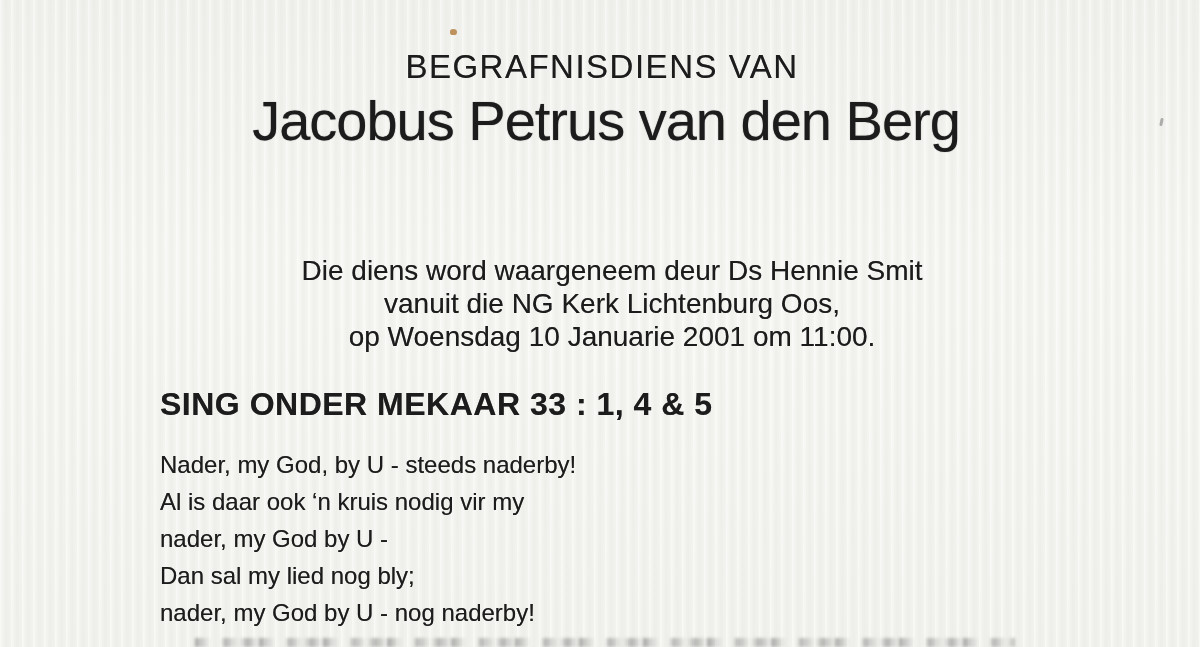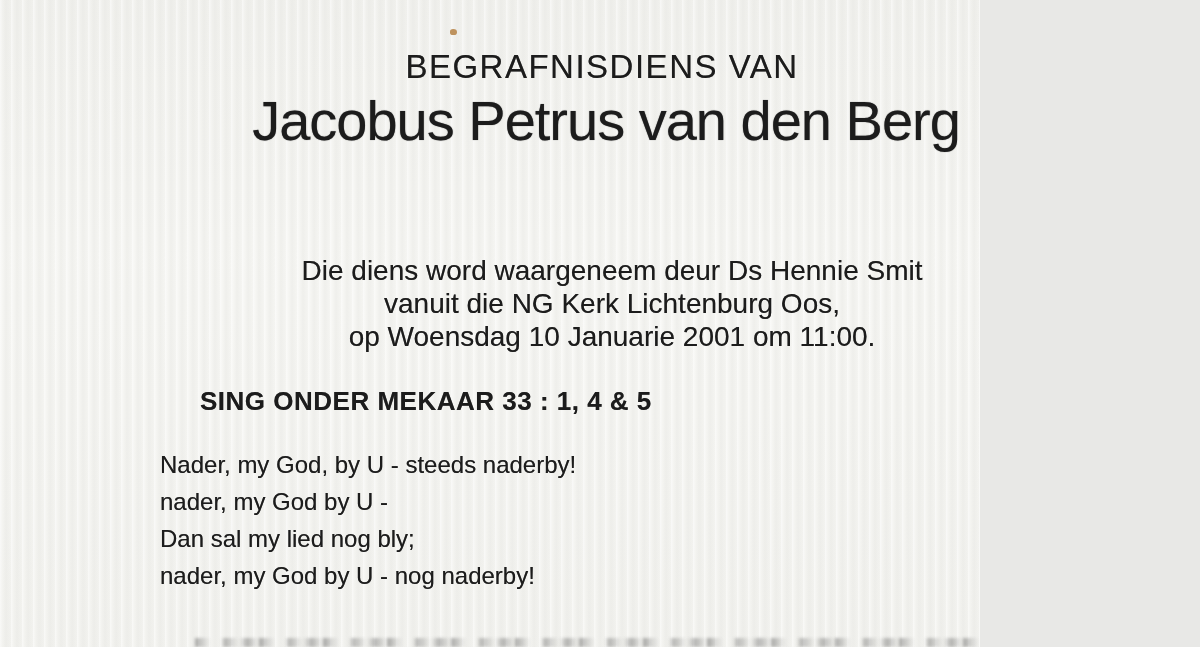--- a/index.html
+++ b/index.html
@@ -2,21 +2,21 @@
 <html><head>
 <meta charset="utf-8">
 <style>
   html, body {
     margin: 0;
     padding: 0;
     background: #e8e8e6;
   }
   .paper {
     position: relative;
-    width: 980px;
+    width: 1200px;
     height: 647px;
     background: #f5f5f2;
     overflow: hidden;
     font-family: "Liberation Sans", sans-serif;
     color: #1c1c1c;
   }
   
   .paper::before {
     content: "";
     position: absolute;
@@ -70,25 +70,24 @@
     width: 1200px;
     text-align: center;
     font-size: 28px;
     line-height: 33px;
     white-space: nowrap;
   }
   .hymn-heading {
     position: absolute;
     top: 386px;
     left: 160px;
-    font-size: 26px;
+    font-size: 32px;
     font-weight: bold;
     letter-spacing: 0.5px;
     white-space: nowrap;
-    margin-left: 40px;
   }
   .verse-block {
     position: absolute;
     top: 446px;
     left: 160px;
     font-size: 24px;
     line-height: 37px;
     white-space: nowrap;
   }
   .speck {
@@ -143,20 +142,21 @@
   <div class="service-block">
     <div class="ink">Die diens word waargeneem deur Ds Hennie Smit</div>
     <div class="ink">vanuit die NG Kerk Lichtenburg Oos,</div>
     <div class="ink">op Woensdag 10 Januarie 2001 om 11:00.</div>
   </div>
 
   <div class="hymn-heading ink">SING ONDER MEKAAR 33 : 1, 4 &amp; 5</div>
 
   <div class="verse-block">
     <div class="ink">Nader, my God, by U - steeds naderby!</div>
+    <div class="ink">Al is daar ook ‘n kruis nodig vir my</div>
     <div class="ink">nader, my God by U -</div>
     <div class="ink">Dan sal my lied nog bly;</div>
     <div class="ink">nader, my God by U - nog naderby!</div>
   </div>
 
   <div class="bottom-smudge"></div>
 
 </div>
 
 </body></html>

